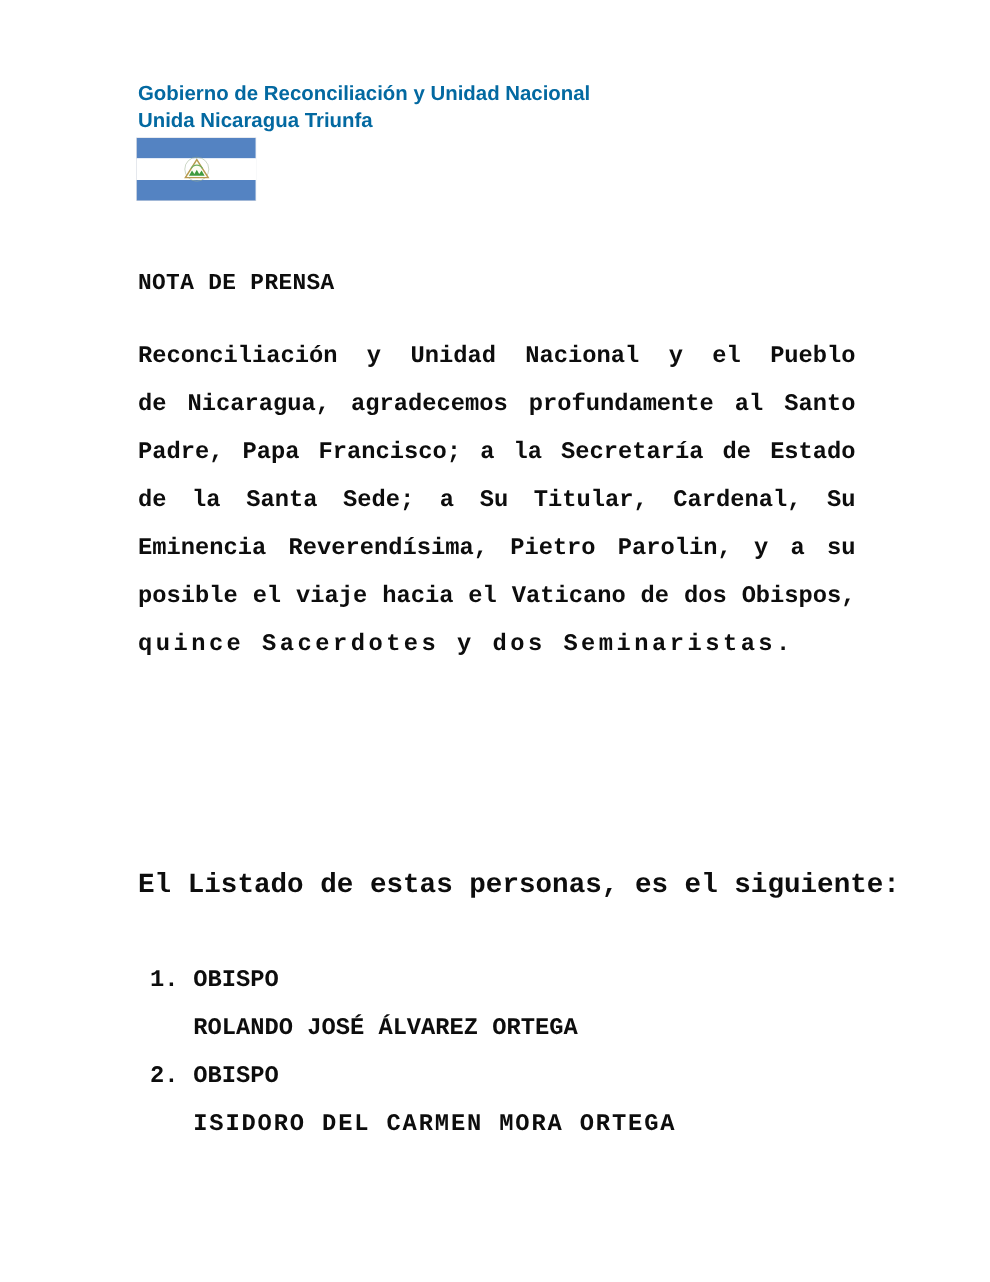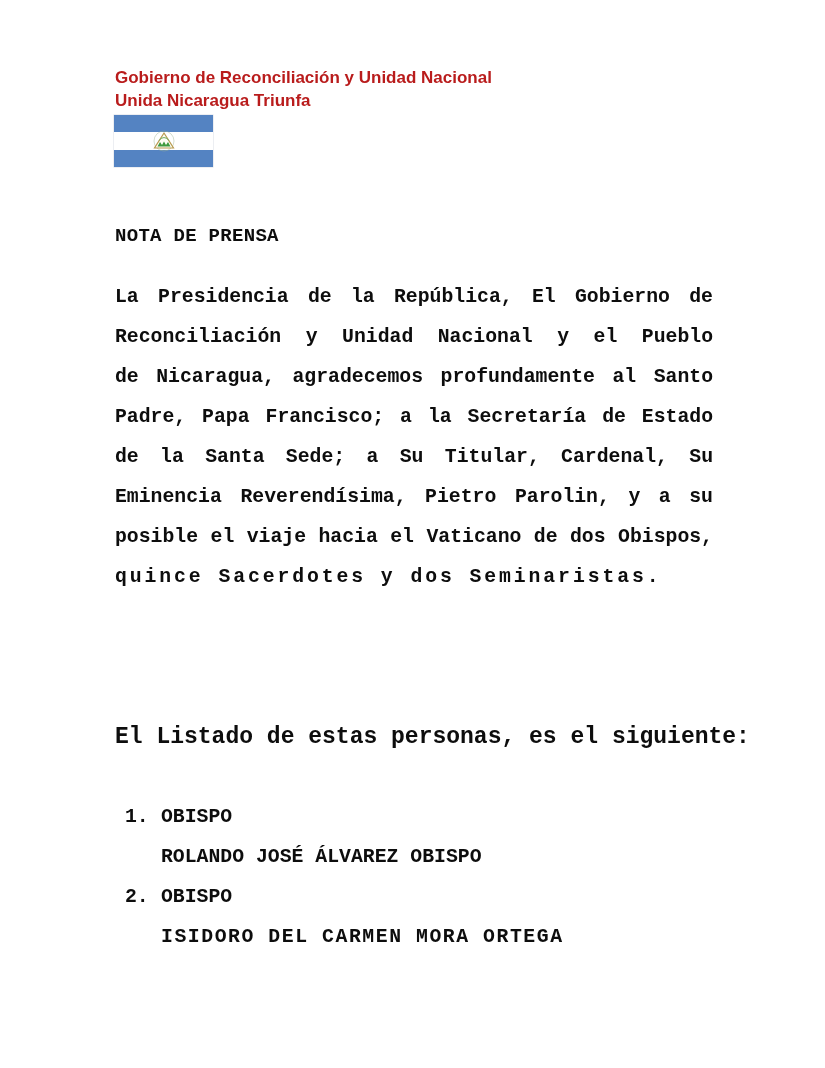--- a/index.html
+++ b/index.html
@@ -20,21 +20,21 @@
   .letterhead {
     position: absolute;
     left: 115px;
     top: 66px;
   }
   .org-line {
     font-family: "Liberation Sans", "DejaVu Sans", sans-serif;
     font-weight: bold;
     font-size: 17px;
     line-height: 23px;
-    color: #b91c1c;
+    color: #0369a1;
     white-space: nowrap;
   }
   
   .flag {
     position: absolute;
     left: 114px;
     top: 115px;
     width: 99px;
     height: 52px;
     display: flex;
@@ -144,39 +144,38 @@
         <path d="M8.5 16.5 L11 12 L13 15 L15 11.5 L17 15 L19 12 L21.5 16.5 Z" fill="#3f9a3f"></path>
         <path d="M10.2 10.5 A5.4 5.4 0 0 1 19.8 10.5" fill="none" stroke="#6fae5f" stroke-width="1"></path>
       </svg>
     </div>
     <div class="stripe blue"></div>
   </div>
 
   <h1 class="doc-title">NOTA DE PRENSA</h1>
 
   <div class="paragraph" id="paragraph">
-      <div class="jline">La Presidencia de la República, El Gobierno de</div>
       <div class="jline">Reconciliación y Unidad Nacional y el Pueblo</div>
       <div class="jline">de Nicaragua, agradecemos profundamente al Santo</div>
       <div class="jline">Padre, Papa Francisco; a la Secretaría de Estado</div>
       <div class="jline">de la Santa Sede; a Su Titular, Cardenal, Su</div>
       <div class="jline">Eminencia Reverendísima, Pietro Parolin, y a su</div>
       <div class="jline">posible el viaje hacia el Vaticano de dos Obispos,</div>
       <div class="jline last">quince Sacerdotes y dos Seminaristas.</div>
     </div>
 
   <div class="list-intro">El Listado de estas personas, es el siguiente:</div>
 
   <ol class="persons-list" id="persons-list">
     <li class="list-item">
       <div class="role-line">
         <span class="num">1.</span>
         <span class="role">OBISPO</span>
       </div>
-      <div class="name-line name">ROLANDO JOSÉ ÁLVAREZ OBISPO</div>
+      <div class="name-line name">ROLANDO JOSÉ ÁLVAREZ ORTEGA</div>
     </li>
 
     <li class="list-item">
       <div class="role-line">
         <span class="num">2.</span>
         <span class="role">OBISPO</span>
       </div>
       <div class="name-line name ls">ISIDORO DEL CARMEN MORA ORTEGA</div>
     </li>
   </ol>

